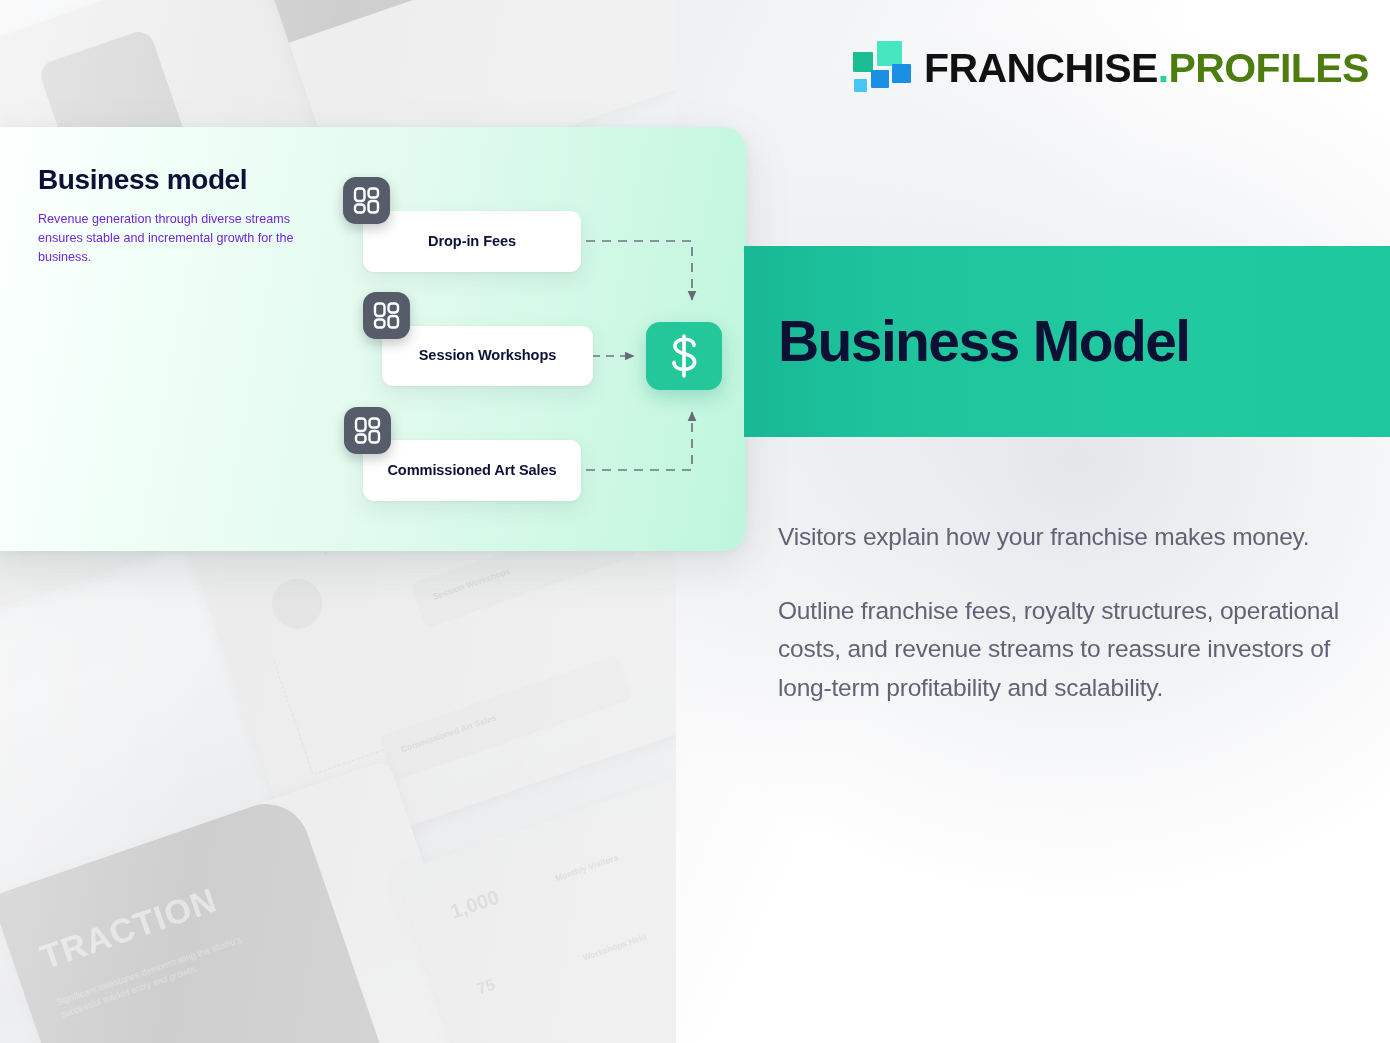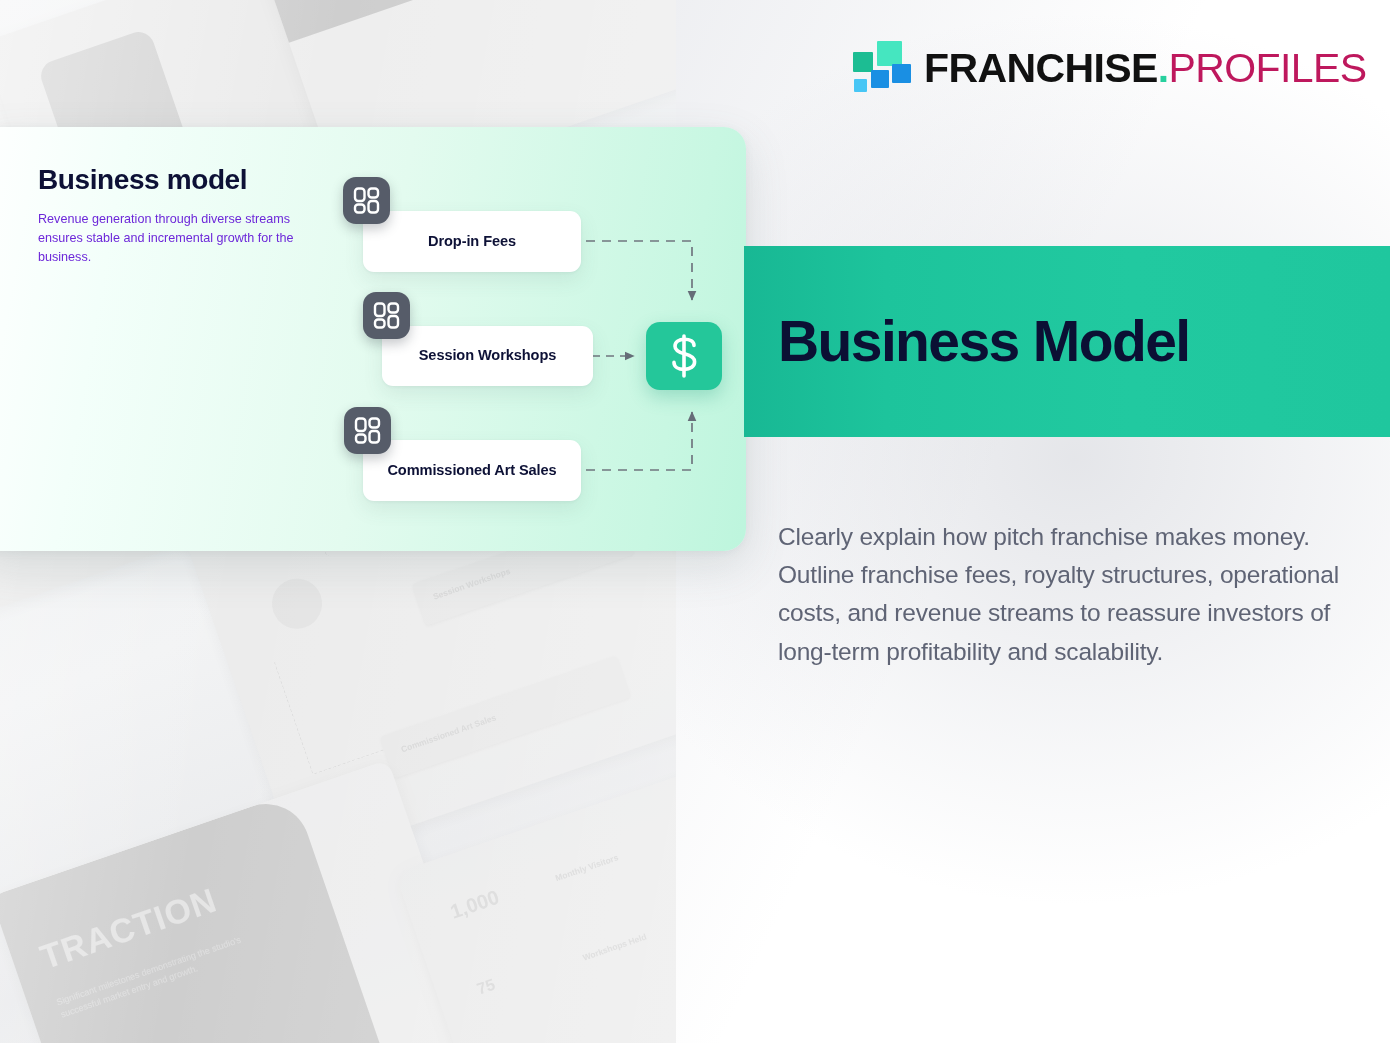--- a/index.html
+++ b/index.html
@@ -218,21 +218,21 @@
   .logo-mark { position: relative; width: 56px; height: 54px; }
   .logo-mark i { position: absolute; display: block; border-radius: 1px; }
   .logo-word {
     font-size: 41px;
     letter-spacing: -0.6px;
     white-space: nowrap;
     line-height: 1;
   }
   .logo-word .a { font-weight: 700; color: #111111; }
   .logo-word .dot { font-weight: 700; color: #27d09e; }
-  .logo-word .b { font-weight: 400; color: #be185d; }
+  .logo-word .b { font-weight: 700; color: #4d7c0f; }
 
   .title-banner {
     position: absolute;
     left: 744px; top: 246px;
     width: 646px; height: 191px;
     background: linear-gradient(90deg, #18b894 0%, #1dc49c 22%, #21c9a0 60%, #1fc79e 100%);
     display: flex;
     align-items: center;
   }
   .banner-title {
@@ -249,21 +249,21 @@
     left: 778px; top: 518px;
     width: 570px;
   }
   .body-copy p {
     font-size: 24.5px;
     line-height: 1.56;
     color: #5f6475;
     font-weight: 400;
     letter-spacing: -0.2px;
   }
-  .body-copy p + p { }
+  .body-copy p + p { margin-top: 36px; }
 </style>
 </head>
 <body>
 
 <div id="page">
 
   <div class="right-backdrop"></div>
 
   <div class="deck-bg">
     <div class="deck-blur">
@@ -406,17 +406,17 @@
     <span class="logo-word">
       <span class="a">FRANCHISE</span><span class="dot">.</span><span class="b">PROFILES</span>
     </span>
   </div>
 
   <div class="title-banner">
     <span class="banner-title">Business Model</span>
   </div>
 
   <div class="body-copy">
-    <p>Clearly explain how pitch franchise makes money.</p>
+    <p>Visitors explain how your franchise makes money.</p>
     <p>Outline franchise fees, royalty structures, operational costs, and revenue streams to reassure investors of long-term profitability and scalability.</p>
   </div>
 
 </div>
 
 </body></html>

